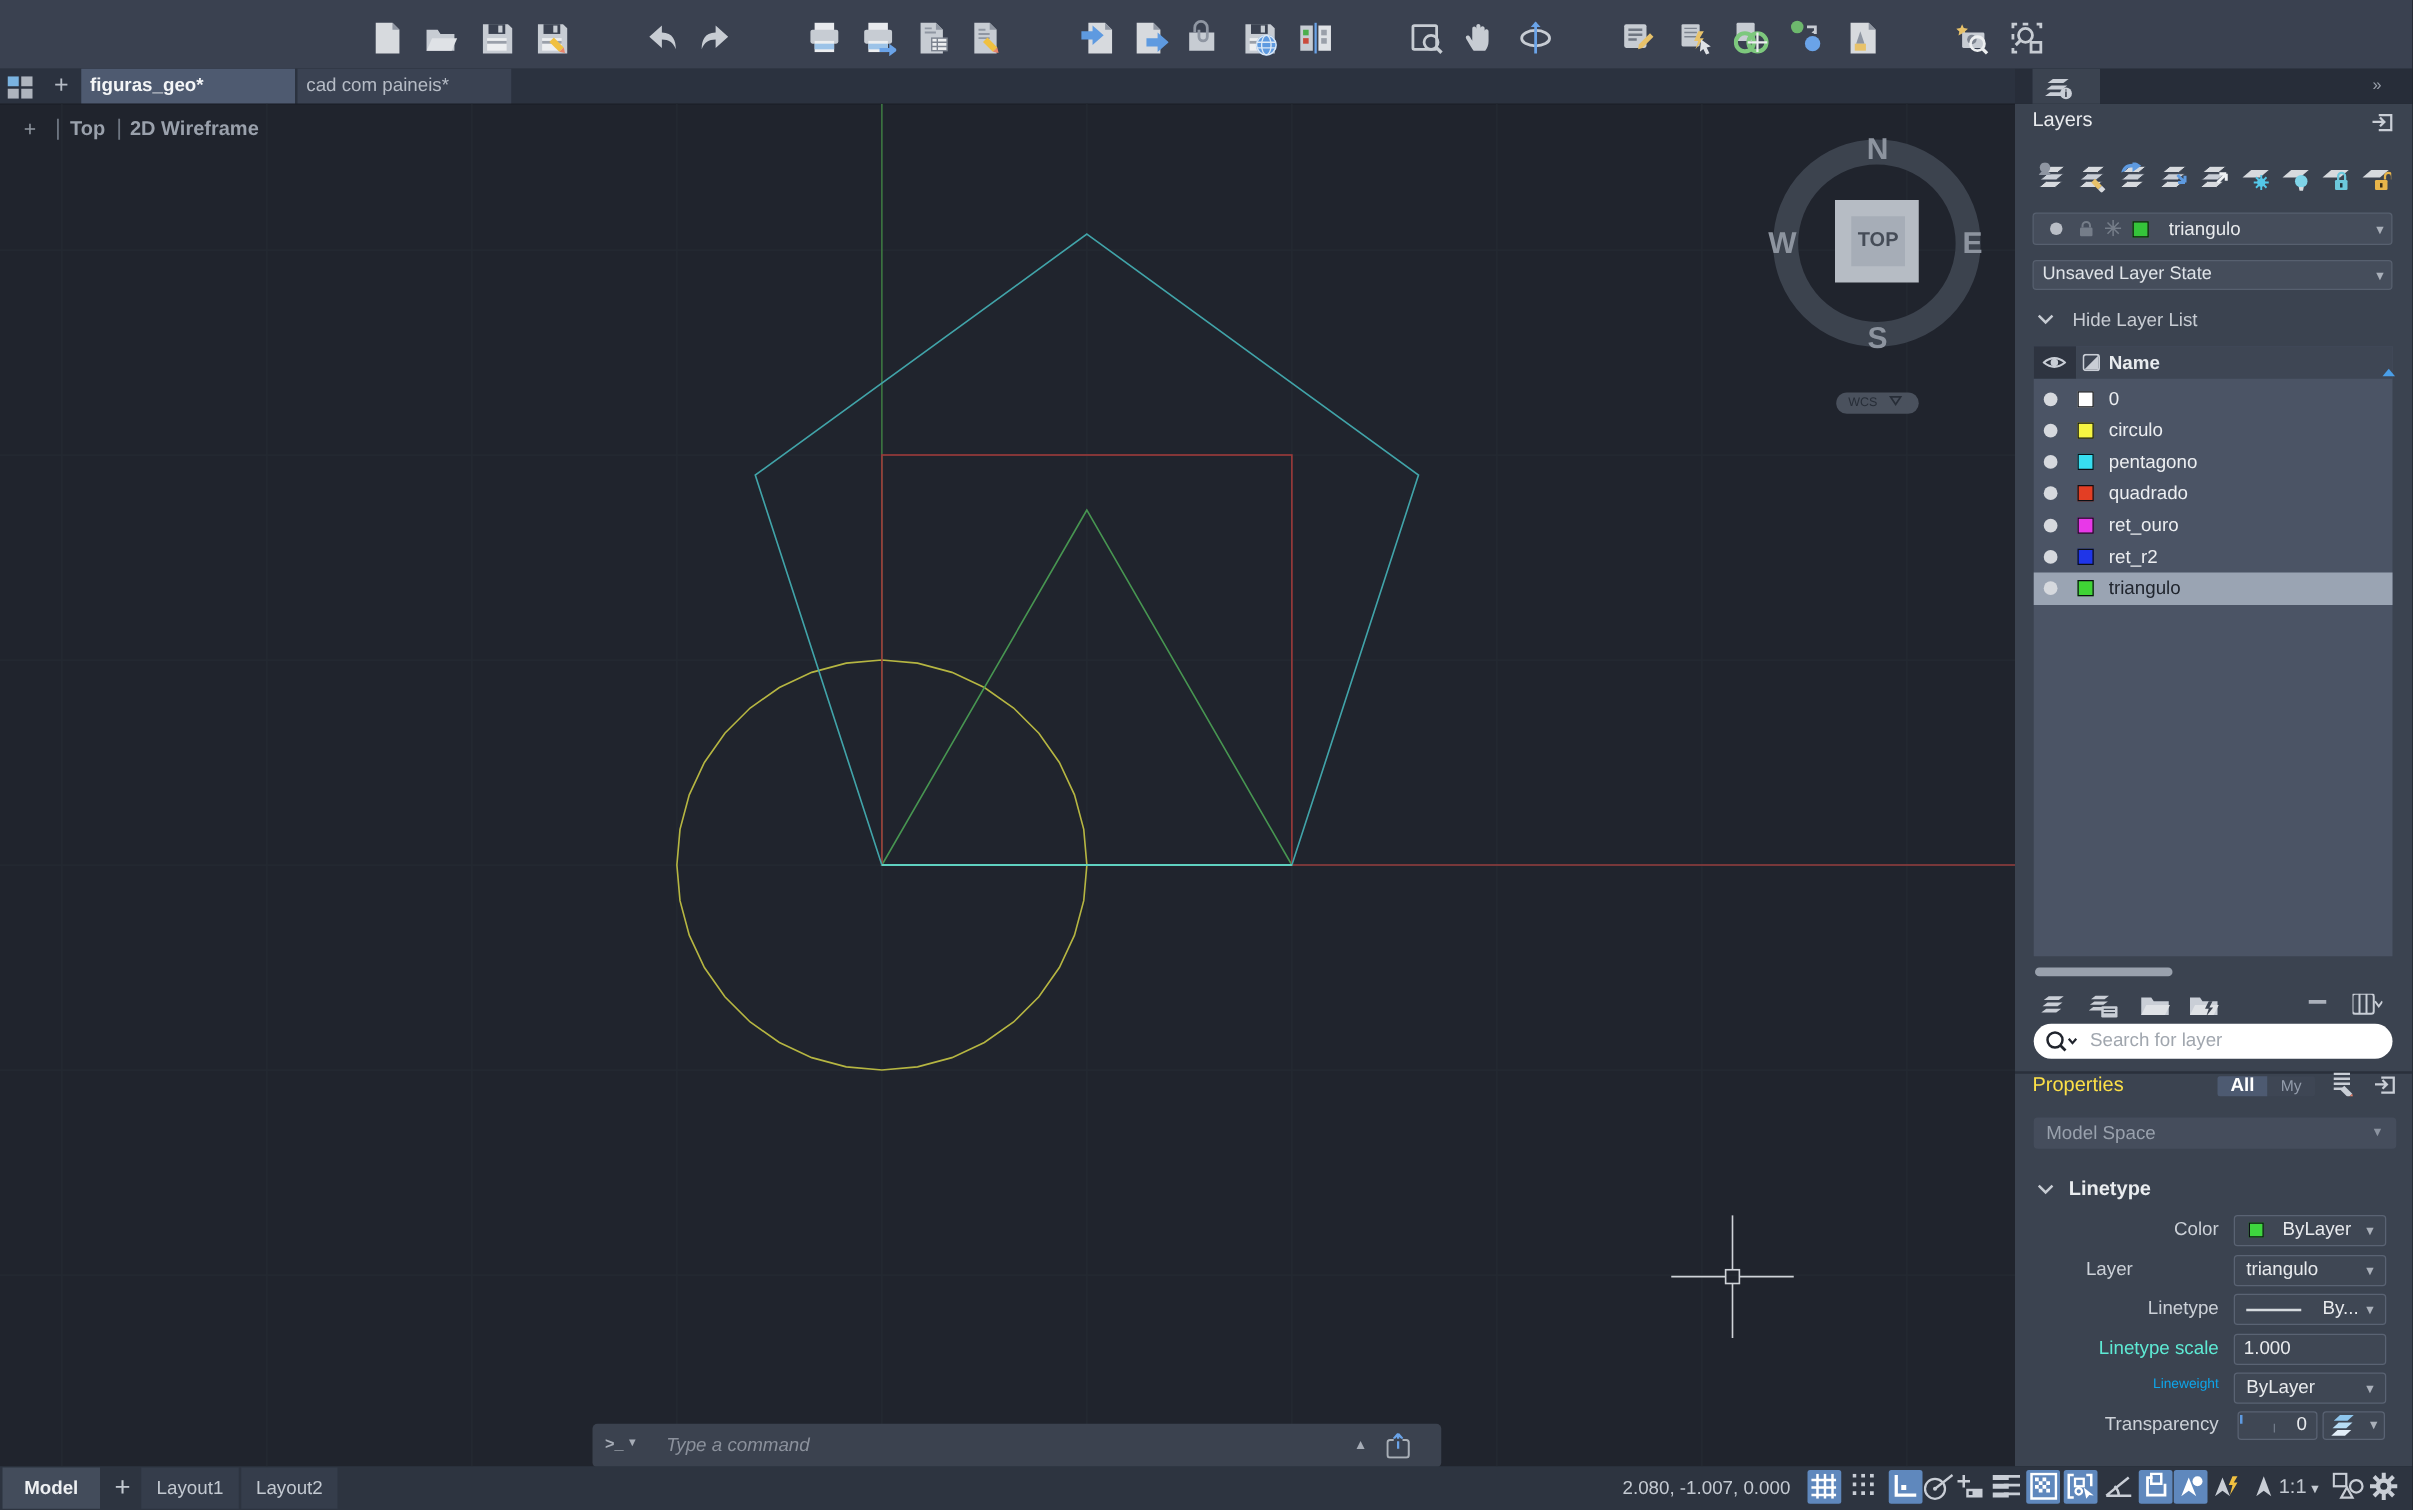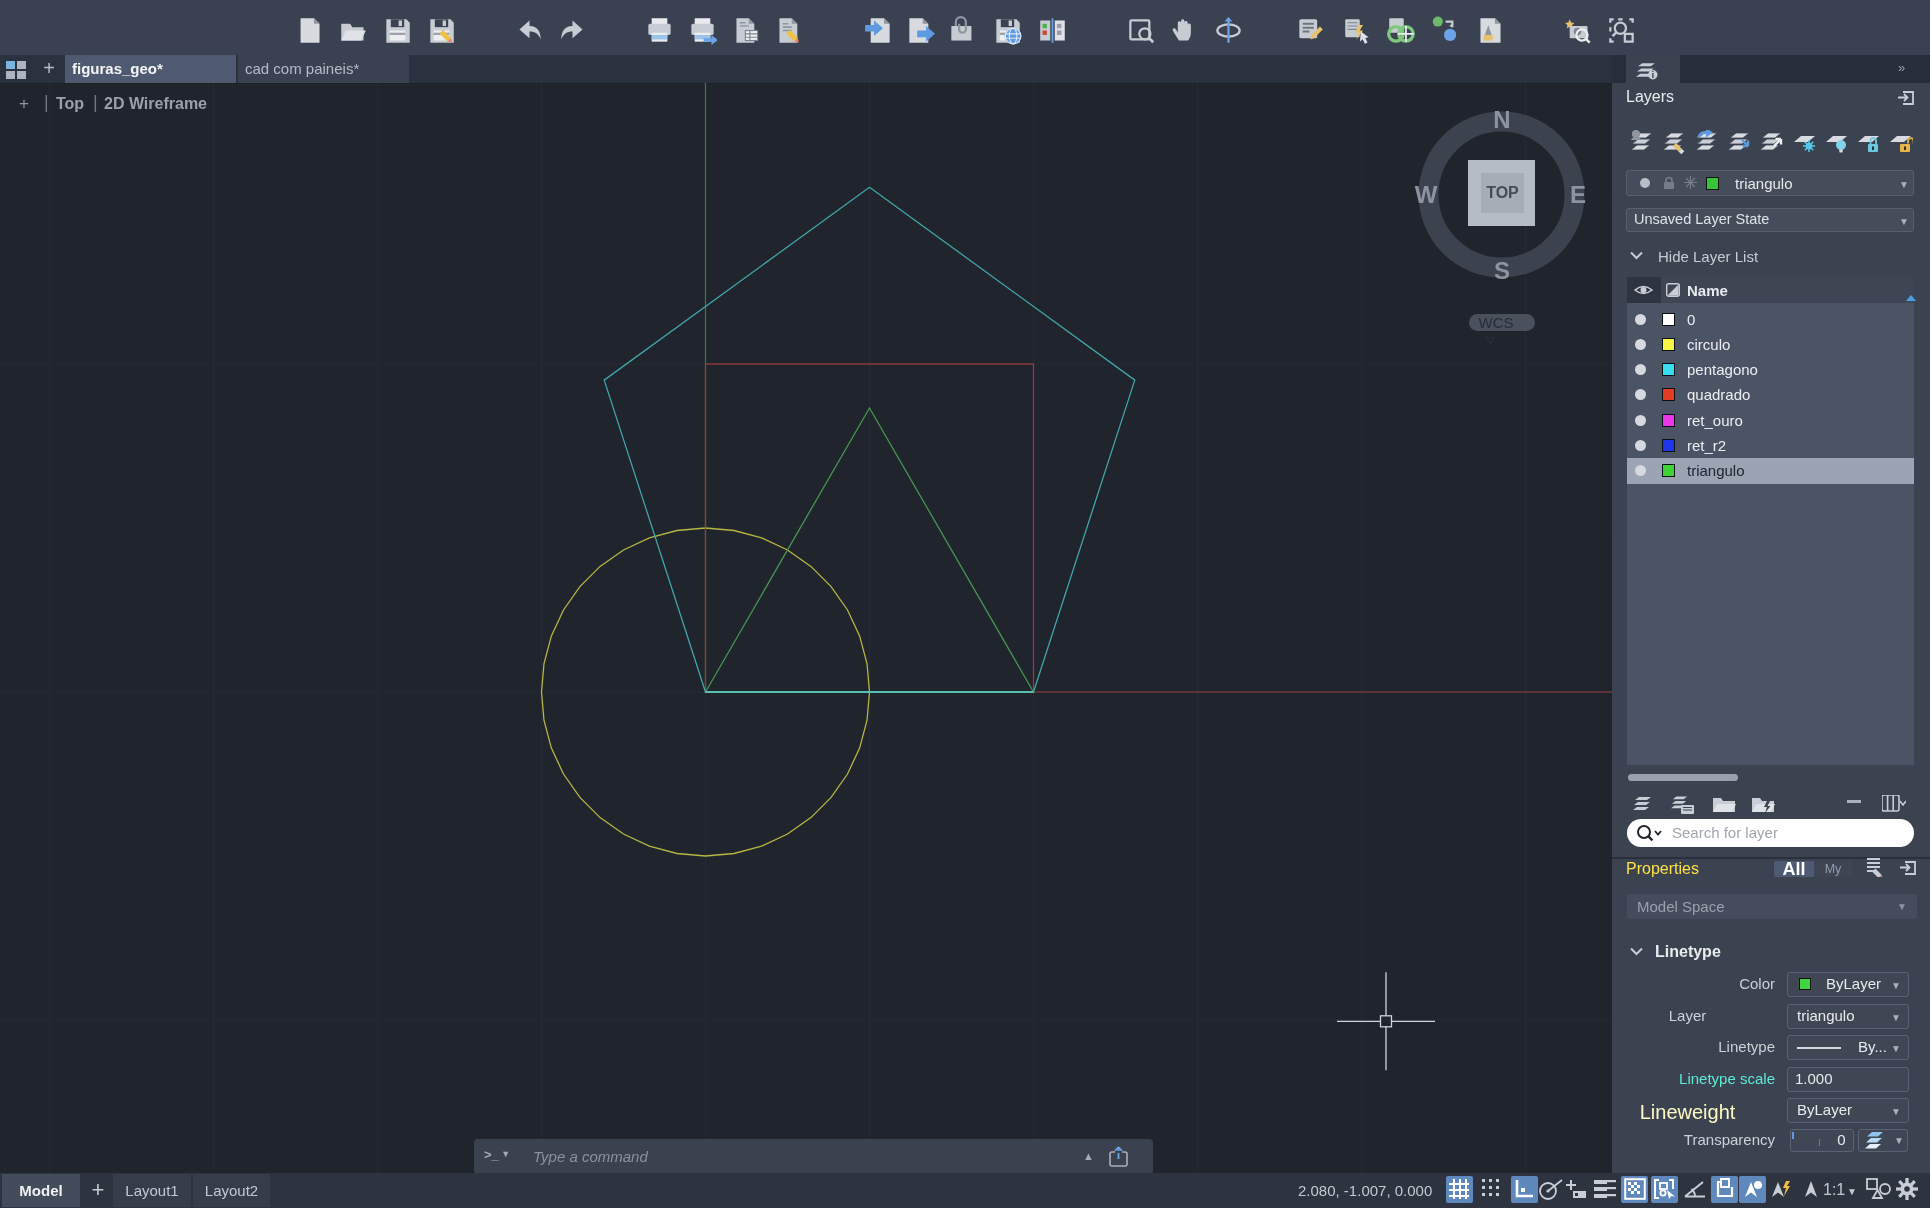--- a/index.html
+++ b/index.html
@@ -212,21 +212,21 @@
 <div class="abs" style="left:104px;top:95px;color:#9aa1ac;font-size:16px;font-weight:bold">2D Wireframe</div>
 <svg class="abs" style="left:1408px;top:101px" width="188" height="188" viewBox="0 0 188 188">
     <circle cx="93.5" cy="93.5" r="73" fill="none" stroke="#3c434e" stroke-width="20"></circle>
   </svg>
 <div class="abs" style="left:1486px;top:106px;width:32px;text-align:center;color:#8d949f;font-size:24px;font-weight:bold">N</div>
 <div class="abs" style="left:1562px;top:181px;width:32px;text-align:center;color:#8d949f;font-size:24px;font-weight:bold">E</div>
 <div class="abs" style="left:1486px;top:257px;width:32px;text-align:center;color:#8d949f;font-size:24px;font-weight:bold">S</div>
 <div class="abs" style="left:1410px;top:181px;width:32px;text-align:center;color:#8d949f;font-size:24px;font-weight:bold">W</div>
 <div class="abs" style="left:1468px;top:160px;width:67px;height:66px;background:#b6bcc4"></div>
 <div class="abs" style="left:1481px;top:173px;width:43px;height:40px;background:#a6adb7;color:#454c57;font-size:16px;font-weight:bold;text-align:center;line-height:40px">TOP</div>
-<div class="abs" style="left:1468.5px;top:313.5px;width:66px;height:17px;background:#4a515d;border-radius:9px;color:#272d37;font-size:15px;font-weight:normal;line-height:17px;padding-left:10px">WCS <svg width="11" height="9" viewBox="0 0 11 9" style="margin-left:6px">
+<div class="abs" style="left:1468.5px;top:313.5px;width:66px;height:17px;background:#4a515d;border-radius:9px;color:#272d37;font-size:10px;font-weight:normal;line-height:17px;padding-left:10px">WCS <svg width="11" height="9" viewBox="0 0 11 9" style="margin-left:6px">
       <path d="M1.5 1.5 h8 l-4 6 Z" fill="none" stroke="#272d37" stroke-width="1.4"></path>
     </svg></div>
 <div class="abs" style="left:473.5px;top:1139px;width:679px;height:35px;background:#3b424f;border-radius:4px"></div>
 <div class="abs" style="left:484px;top:1147px;color:#a6acb6;font-size:13px;font-weight:bold">&gt;_<span style="font-size:9px;vertical-align:2px">&nbsp;▼</span></div>
 <div class="abs" style="left:533px;top:1148px;color:#8b919c;font-size:15px;font-style:italic">Type a command</div>
 <div class="abs" style="left:1083px;top:1150px;color:#a6acb6;font-size:11px">▲</div>
 <svg class="ic" style="left:1109px;top:1146px" width="19" height="21" viewBox="0 0 19 21">
     <rect x="1" y="6" width="17" height="14" rx="2" fill="none" stroke="#aab0b8" stroke-width="1.6"></rect>
     <path d="M9.5 13 V2 M9.5 1 l-3.5 4 M9.5 1 l3.5 4" stroke="#6aa3e8" stroke-width="1.8" fill="none"></path>
     <rect x="6" y="5" width="7" height="2" fill="#3b424f"></rect>
@@ -389,21 +389,21 @@
   </svg>
 <div class="abs" style="left:1627px;top:819px;width:287px;height:28px;background:#ffffff;border-radius:14px"></div>
 <svg class="ic" style="left:1636px;top:824px" width="26" height="18" viewBox="0 0 26 18">
     <circle cx="8" cy="8" r="6" fill="none" stroke="#20242d" stroke-width="2"></circle>
     <path d="M12.4 12.4 l4 4" stroke="#20242d" stroke-width="2.2"></path>
     <path d="M19 7 l3 3.5 3 -3.5" fill="none" stroke="#20242d" stroke-width="1.8"></path>
   </svg>
 <div class="abs" style="left:1672px;top:824px;color:#a0a6ae;font-size:15px">Search for layer</div>
 <div class="abs" style="left:1612px;top:856.5px;width:318px;height:2px;background:#2a303b"></div>
 <div class="abs" style="left:1626px;top:860px;color:#fde047;font-size:16px">Properties</div>
-<div class="abs" style="left:1774px;top:860.5px;width:40px;height:16px;background:#4d5a71;border-radius:2px 0 0 2px;color:#fff;font-size:18px;font-weight:bold;text-align:center;line-height:16px">All</div>
+<div class="abs" style="left:1774px;top:860.5px;width:40px;height:16px;background:#4d5a71;border-radius:2px 0 0 2px;color:#fff;font-size:15px;font-weight:bold;text-align:center;line-height:16px">All</div>
 <div class="abs" style="left:1814px;top:860.5px;width:38px;height:16px;background:#3e4654;border-radius:0 2px 2px 0;color:#939cab;font-size:12.5px;text-align:center;line-height:16px">My</div>
 <svg class="ic" style="left:1865px;top:858px" width="21" height="19" viewBox="0 0 21 19">
     <path d="M2 1 h13 M2 5 h13 M2 9 h13 M2 13 h8" stroke="#c9ced6" stroke-width="2"></path>
     <g transform="translate(9,12) rotate(45)">
       <rect x="0" y="-2" width="9" height="4.5" fill="#c9ced6"></rect>
       <path d="M9 -2 l3.5 2.2 L9 2.5 Z" fill="#e8836a"></path>
     </g>
   </svg>
 <svg class="ic" style="left:1899px;top:859px" width="18" height="17" viewBox="0 0 18 17">
     <path d="M6 3 h10 v12 H6" fill="none" stroke="#c9ced6" stroke-width="1.8"></path>
@@ -430,21 +430,21 @@
 <div class="abs" style="left:1600px;top:1038px;width:175px;text-align:right;color:#ccd1d8;font-size:15px">Linetype</div>
 <div class="abs" style="left:1787px;top:1035px;width:122px;height:25px;background:#3f4754;border:1px solid #5a6373;border-radius:3px">
     <span style="position:absolute;left:9px;top:11px;width:44px;height:2px;background:#d6dade"></span>
     <span style="position:absolute;left:70px;top:2px;color:#e8eaed;font-size:15px">By...</span>
     <span style="position:absolute;right:7px;top:7px;color:#aab0ba;font-size:10px">▼</span>
   </div>
 <div class="abs" style="left:1600px;top:1069.5px;width:175px;text-align:right;color:#5eead4;font-size:15px">Linetype scale</div>
 <div class="abs" style="left:1787px;top:1066.5px;width:122px;height:25px;background:#3f4754;border:1px solid #5a6373;border-radius:3px">
     <span style="position:absolute;left:7px;top:2px;color:#e8eaed;font-size:15px">1.000</span>
   </div>
-<div class="abs" style="left:1600px;top:1101px;width:175px;text-align:center;color:#fef9c3;font-size:20px">Lineweight</div>
+<div class="abs" style="left:1600px;top:1101px;width:175px;text-align:right;color:#0ea5e9;font-size:11px">Lineweight</div>
 <div class="abs" style="left:1787px;top:1098px;width:122px;height:25px;background:#3f4754;border:1px solid #5a6373;border-radius:3px">
     <span style="position:absolute;left:9px;top:2px;color:#e8eaed;font-size:15px">ByLayer</span>
     <span style="position:absolute;right:7px;top:7px;color:#aab0ba;font-size:10px">▼</span>
   </div>
 <div class="abs" style="left:1600px;top:1131px;width:175px;text-align:right;color:#ccd1d8;font-size:15px">Transparency</div>
 <div class="abs" style="left:1789.5px;top:1128.5px;width:64px;height:23px;background:#3f4754;border:1px solid #5a6373;border-radius:3px">
     <span style="position:absolute;left:1px;top:2px;width:2.5px;height:7px;background:#5e9ae0"></span>
     <span style="position:absolute;left:28px;top:9px;width:1.5px;height:7px;background:#707a88"></span>
     <span style="position:absolute;right:7px;top:1px;color:#e8eaed;font-size:15px">0</span>
   </div>

